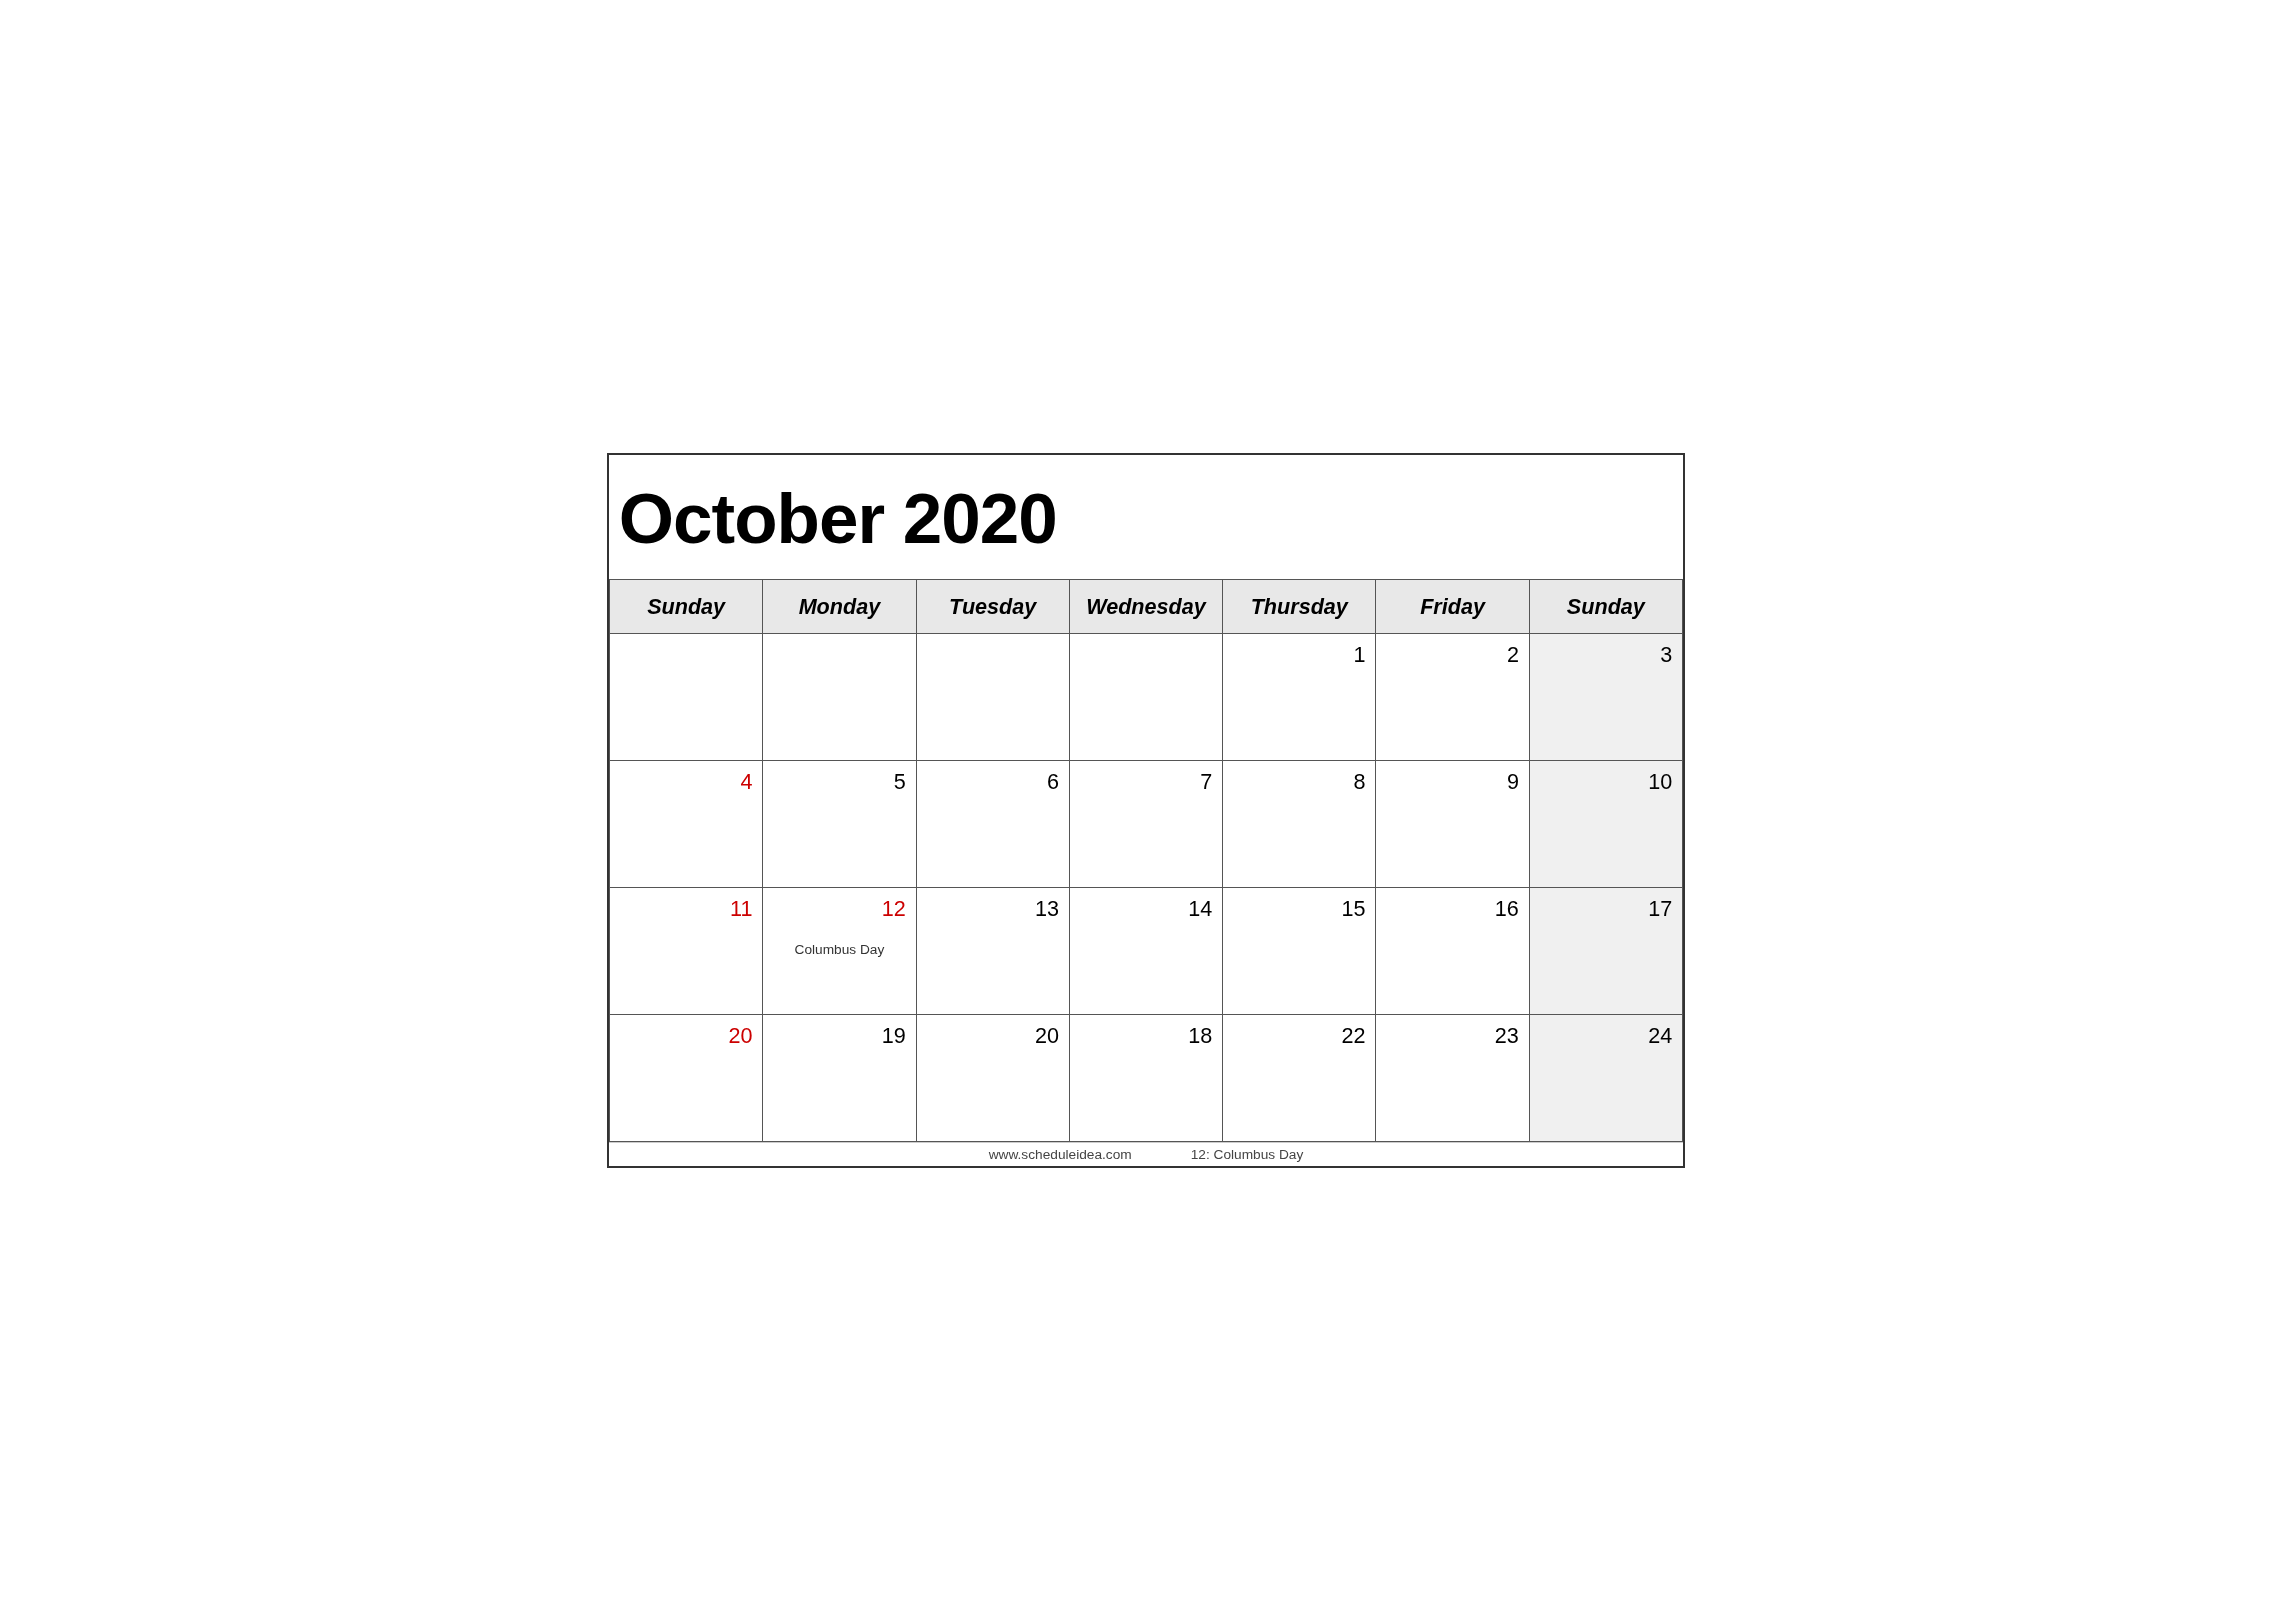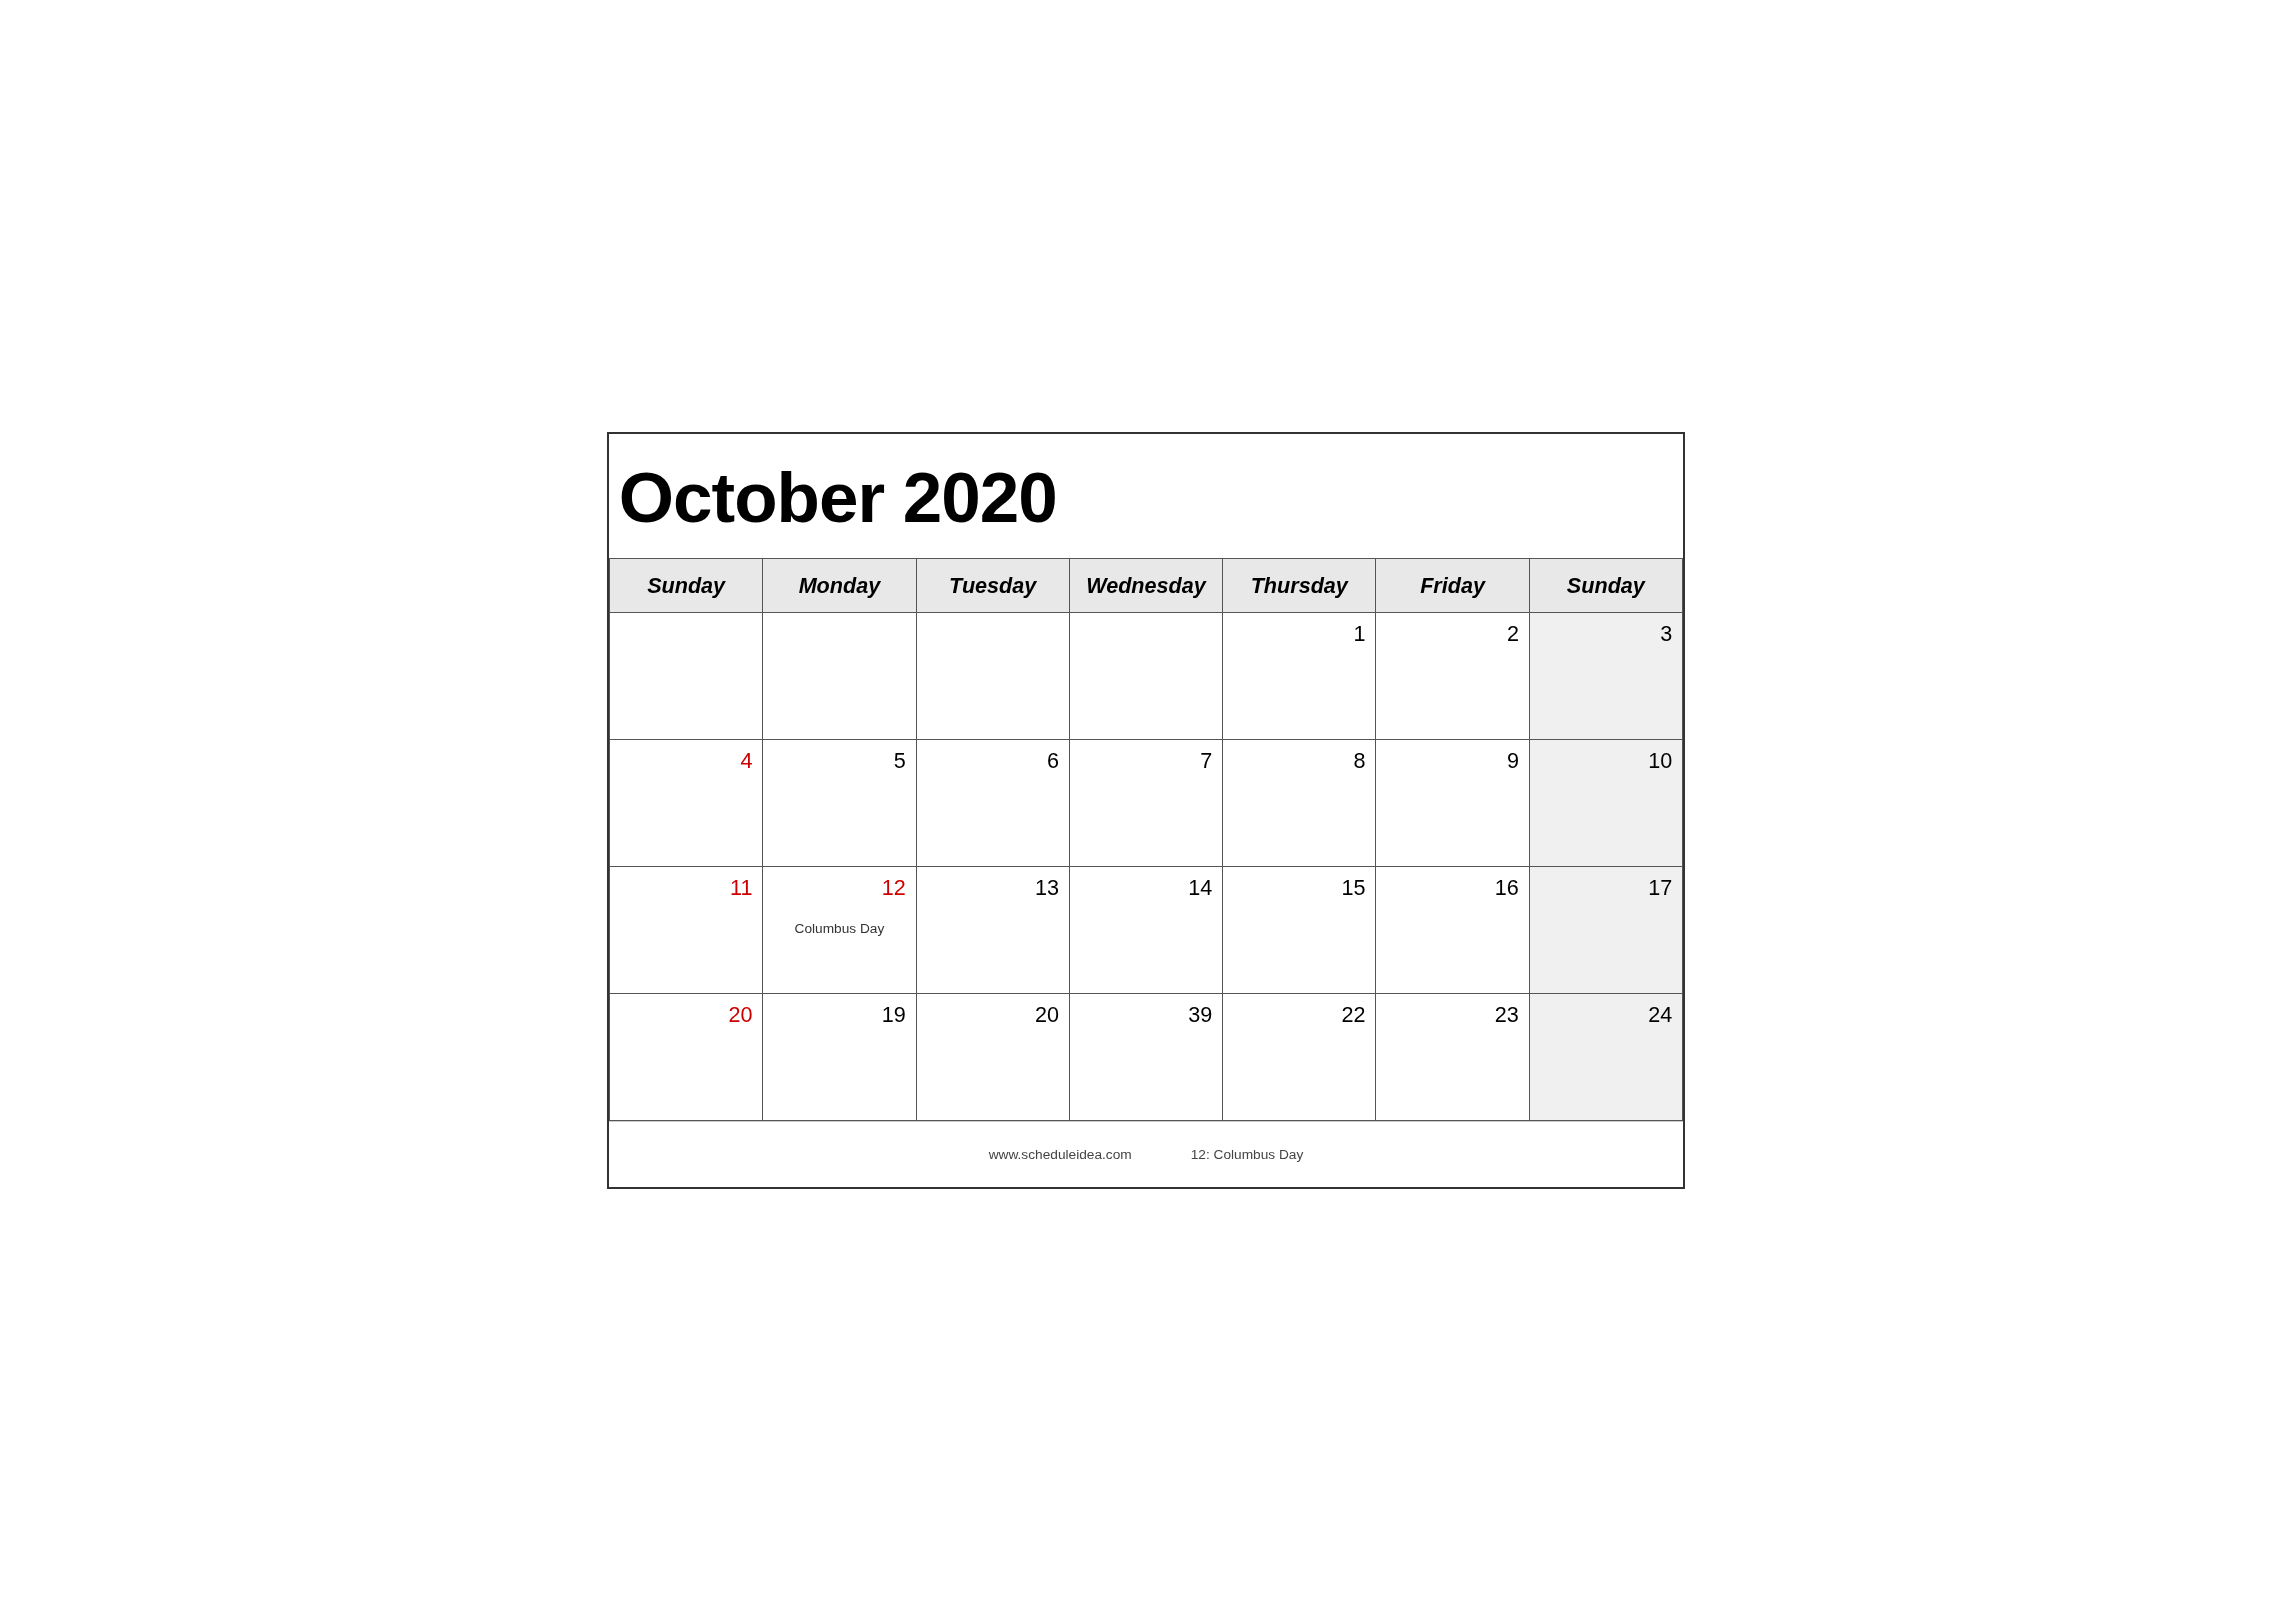--- a/index.html
+++ b/index.html
@@ -81,21 +81,21 @@
 
     .holiday-label {
       font-size: 13.7px;
       color: #333;
       text-align: center;
       margin-top: 19.6px;
     }
 
     .calendar-footer {
       text-align: center;
-      padding: 25px;
+      padding: 4px;
       font-size: 13.7px;
       color: #444;
       border-top: 1px solid #ccc;
       display: flex;
       justify-content: center;
       gap: 59px;
     }
   </style>
 </head>
 <body>
@@ -189,21 +189,21 @@
           <td>
             <span class="day-number red">20</span>
           </td>
           <td>
             <span class="day-number">19</span>
           </td>
           <td>
             <span class="day-number">20</span>
           </td>
           <td>
-            <span class="day-number">39</span>
+            <span class="day-number">18</span>
           </td>
           <td>
             <span class="day-number">22</span>
           </td>
           <td>
             <span class="day-number">23</span>
           </td>
           <td class="weekend">
             <span class="day-number">24</span>
           </td>

